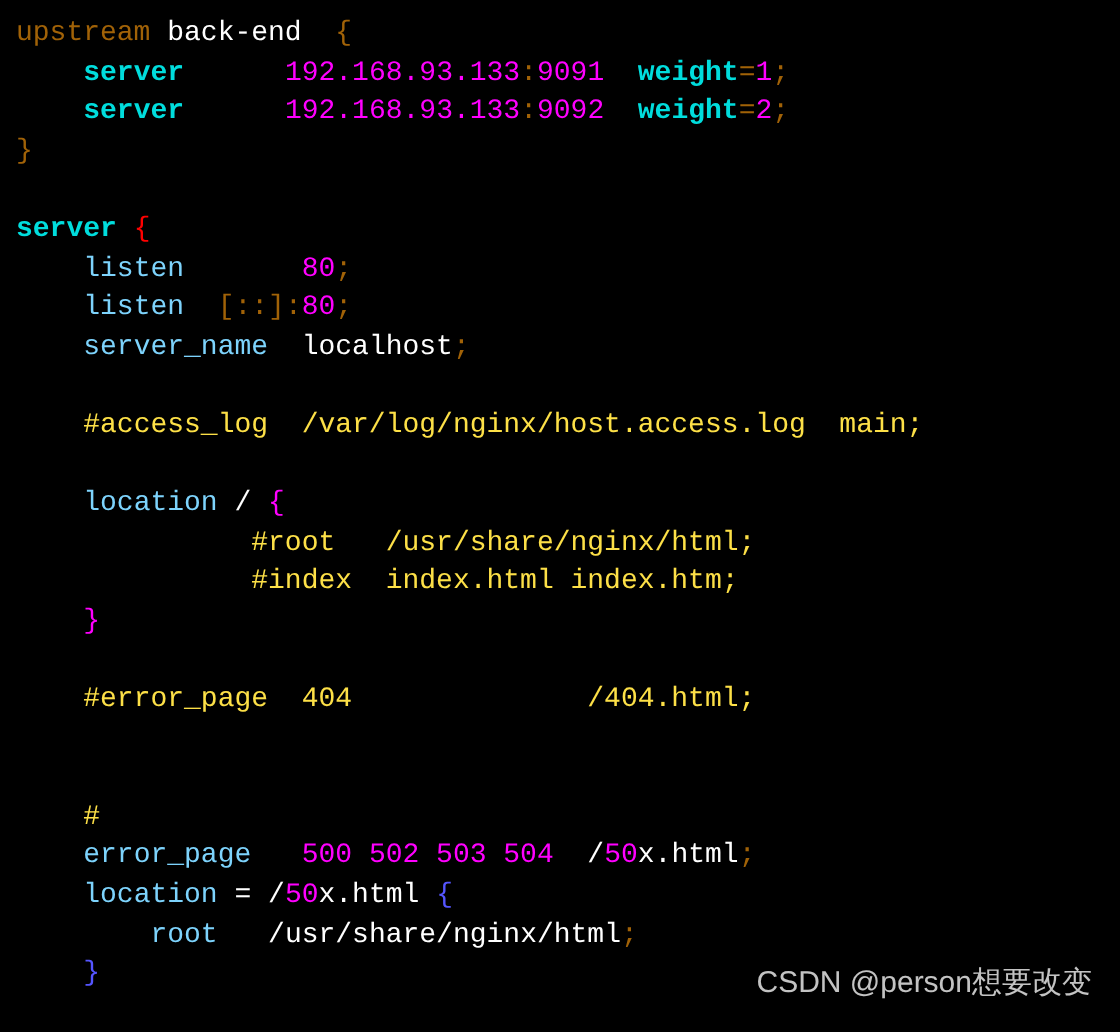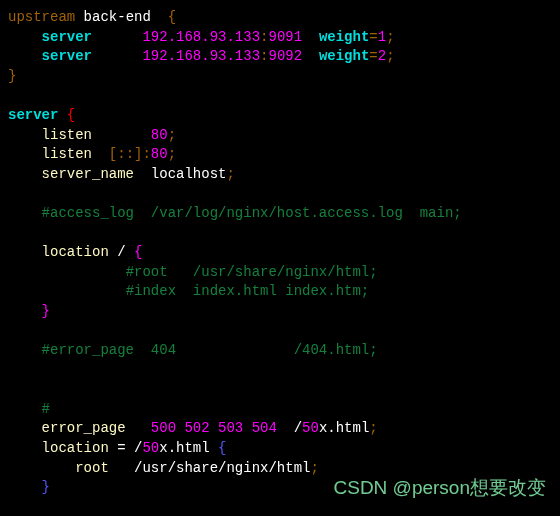--- a/index.html
+++ b/index.html
@@ -13,32 +13,32 @@
       width: 560px;
       height: 516px;
       box-sizing: border-box;
       position: relative;
       overflow: hidden;
     }
     .line { white-space: pre; }
     .yellow { color: #a16207; }
     .cyan { color: #00dddd; font-weight: bold; }
     .magenta { color: #ff00ff; margin-top: 32px; }
-    .green { color: #fef9c3; }
+    .green { color: #7dd3fc; }
     .blue { color: #5555ff; }
     .red { color: #ff0000; }
-    .comment { color: #15803d; }
+    .comment { color: #fde047; }
     .cursor { background: #00ff00; color: #000; }
     .watermark {
       position: absolute;
       bottom: 14px;
       right: 14px;
-      color: #86efac;
+      color: #e5e5e5;
       font-family: Arial, sans-serif;
-      font-size: 19px;
+      font-size: 15px;
       opacity: 0.85;
     }
   </style>
 </head>
 <body>
 
 <div>
 <div class="line"><span class="yellow">upstream</span><span> back-end  </span><span class="yellow">{</span></div>
 <div class="line"><span>    </span><span class="cyan">server</span><span>      </span><span class="magenta">192.168.93.133</span><span class="yellow">:</span><span class="magenta">9091</span><span>  </span><span class="cyan">weight</span><span class="yellow">=</span><span class="magenta">1</span><span class="yellow">;</span></div>
 <div class="line"><span>    </span><span class="cyan">server</span><span>      </span><span class="magenta">192.168.93.133</span><span class="yellow">:</span><span class="magenta">9092</span><span>  </span><span class="cyan">weight</span><span class="yellow">=</span><span class="magenta">2</span><span class="yellow">;</span></div>

